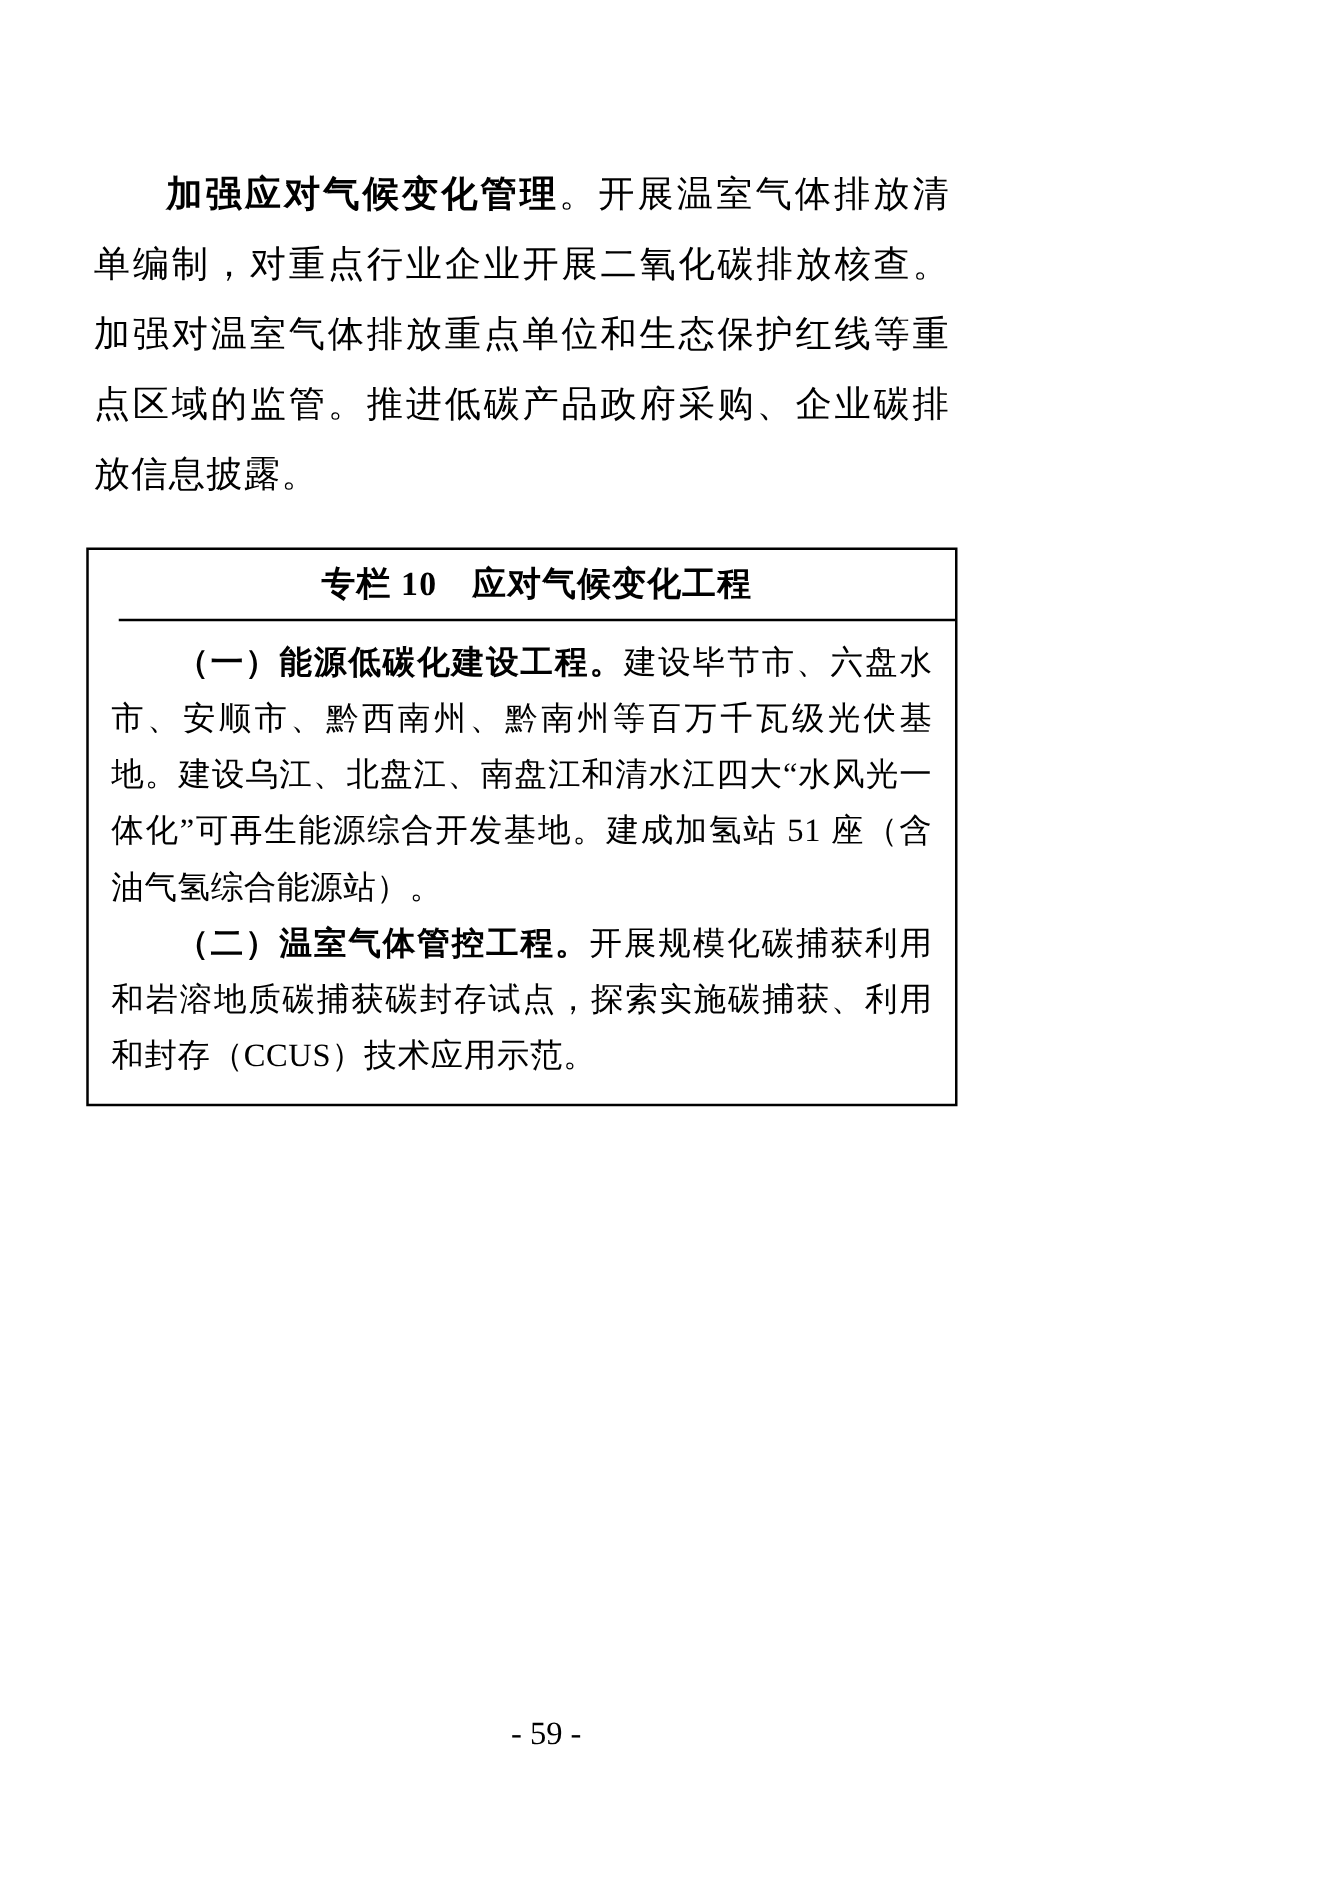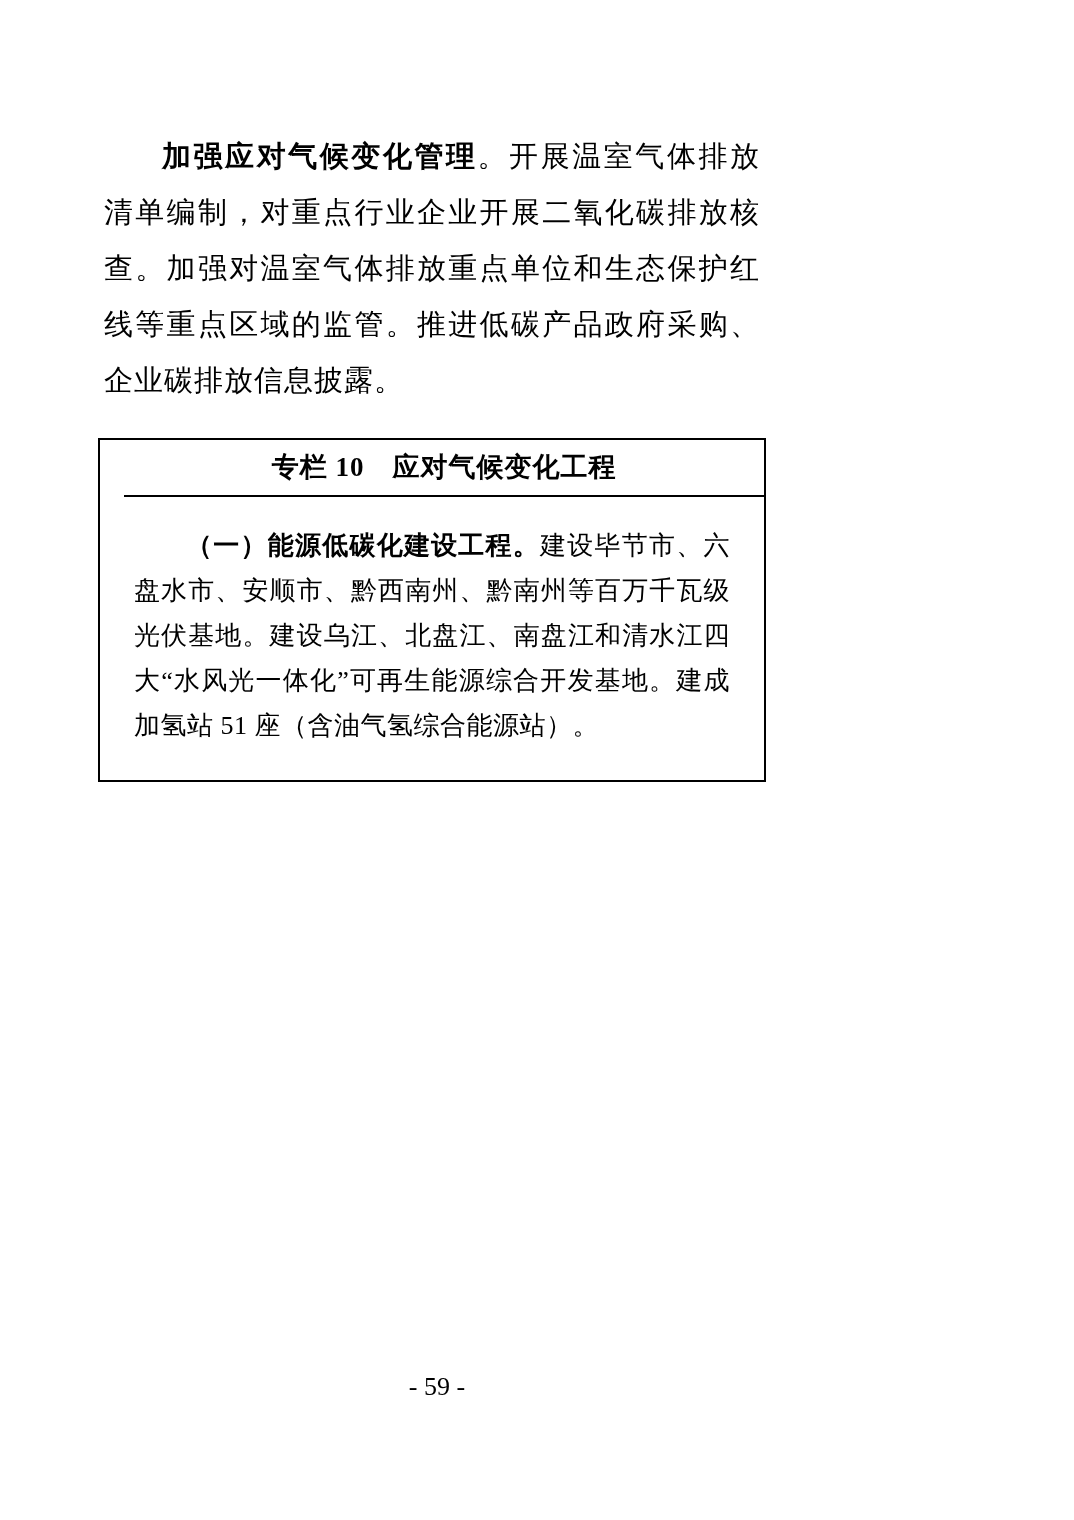--- a/index.html
+++ b/index.html
@@ -14,21 +14,21 @@
       font-family: "Liberation Serif", "DejaVu Serif", serif;
       color: #000000;
       overflow: hidden;
     }
     .page {
       position: absolute;
       top: 0;
       left: 0;
       width: 924px;
       box-sizing: border-box;
-      padding: 128px 158px 0 98px;
+      padding: 128px 158px 0 69px;
     }
     .lead-para {
       margin: 0 6px 0 6px;
       font-size: 29px;
       line-height: 56px;
       text-align: justify;
       text-indent: 2em;
       letter-spacing: 1px;
     }
     .feature-box {
@@ -41,21 +41,21 @@
       text-align: center;
       padding: 9px 0 10px 0;
       border-bottom: 2px solid #000000;
       letter-spacing: 1px;
       margin-left: 24px;
     }
     .box-body {
       padding: 10px 18px 16px 18px;
     }
     .box-para {
-      margin: 16px;
+      margin: 0;
       font-size: 26px;
       line-height: 45px;
       text-align: justify;
       text-indent: 2em;
       letter-spacing: 0.5px;
     }
     .page-number {
       position: absolute;
       top: 1372px;
       left: 12px;
@@ -69,18 +69,19 @@
 <body>
 
 <div class="page">
 
   <p class="lead-para"><b>加强应对气候变化管理</b><span>。开展温室气体排放清单编制，对重点行业企业开展二氧化碳排放核查。加强对温室气体排放重点单位和生态保护红线等重点区域的监管。推进低碳产品政府采购、企业碳排放信息披露。</span></p>
 
   <div class="feature-box">
     <div class="box-title">专栏 10　应对气候变化工程</div>
     <div class="box-body">
       <p class="box-para"><b>（一）能源低碳化建设工程。</b><span>建设毕节市、六盘水市、安顺市、黔西南州、黔南州等百万千瓦级光伏基地。建设乌江、北盘江、南盘江和清水江四大“水风光一体化”可再生能源综合开发基地。建成加氢站 51 座（含油气氢综合能源站）。</span></p>
+      <p class="box-para"><b>（二）温室气体管控工程。</b><span>开展规模化碳捕获利用和岩溶地质碳捕获碳封存试点，探索实施碳捕获、利用和封存（CCUS）技术应用示范。</span></p>
     </div>
   </div>
 
 </div>
 
 <div class="page-number">- 59 -</div>
 
 </body></html>

